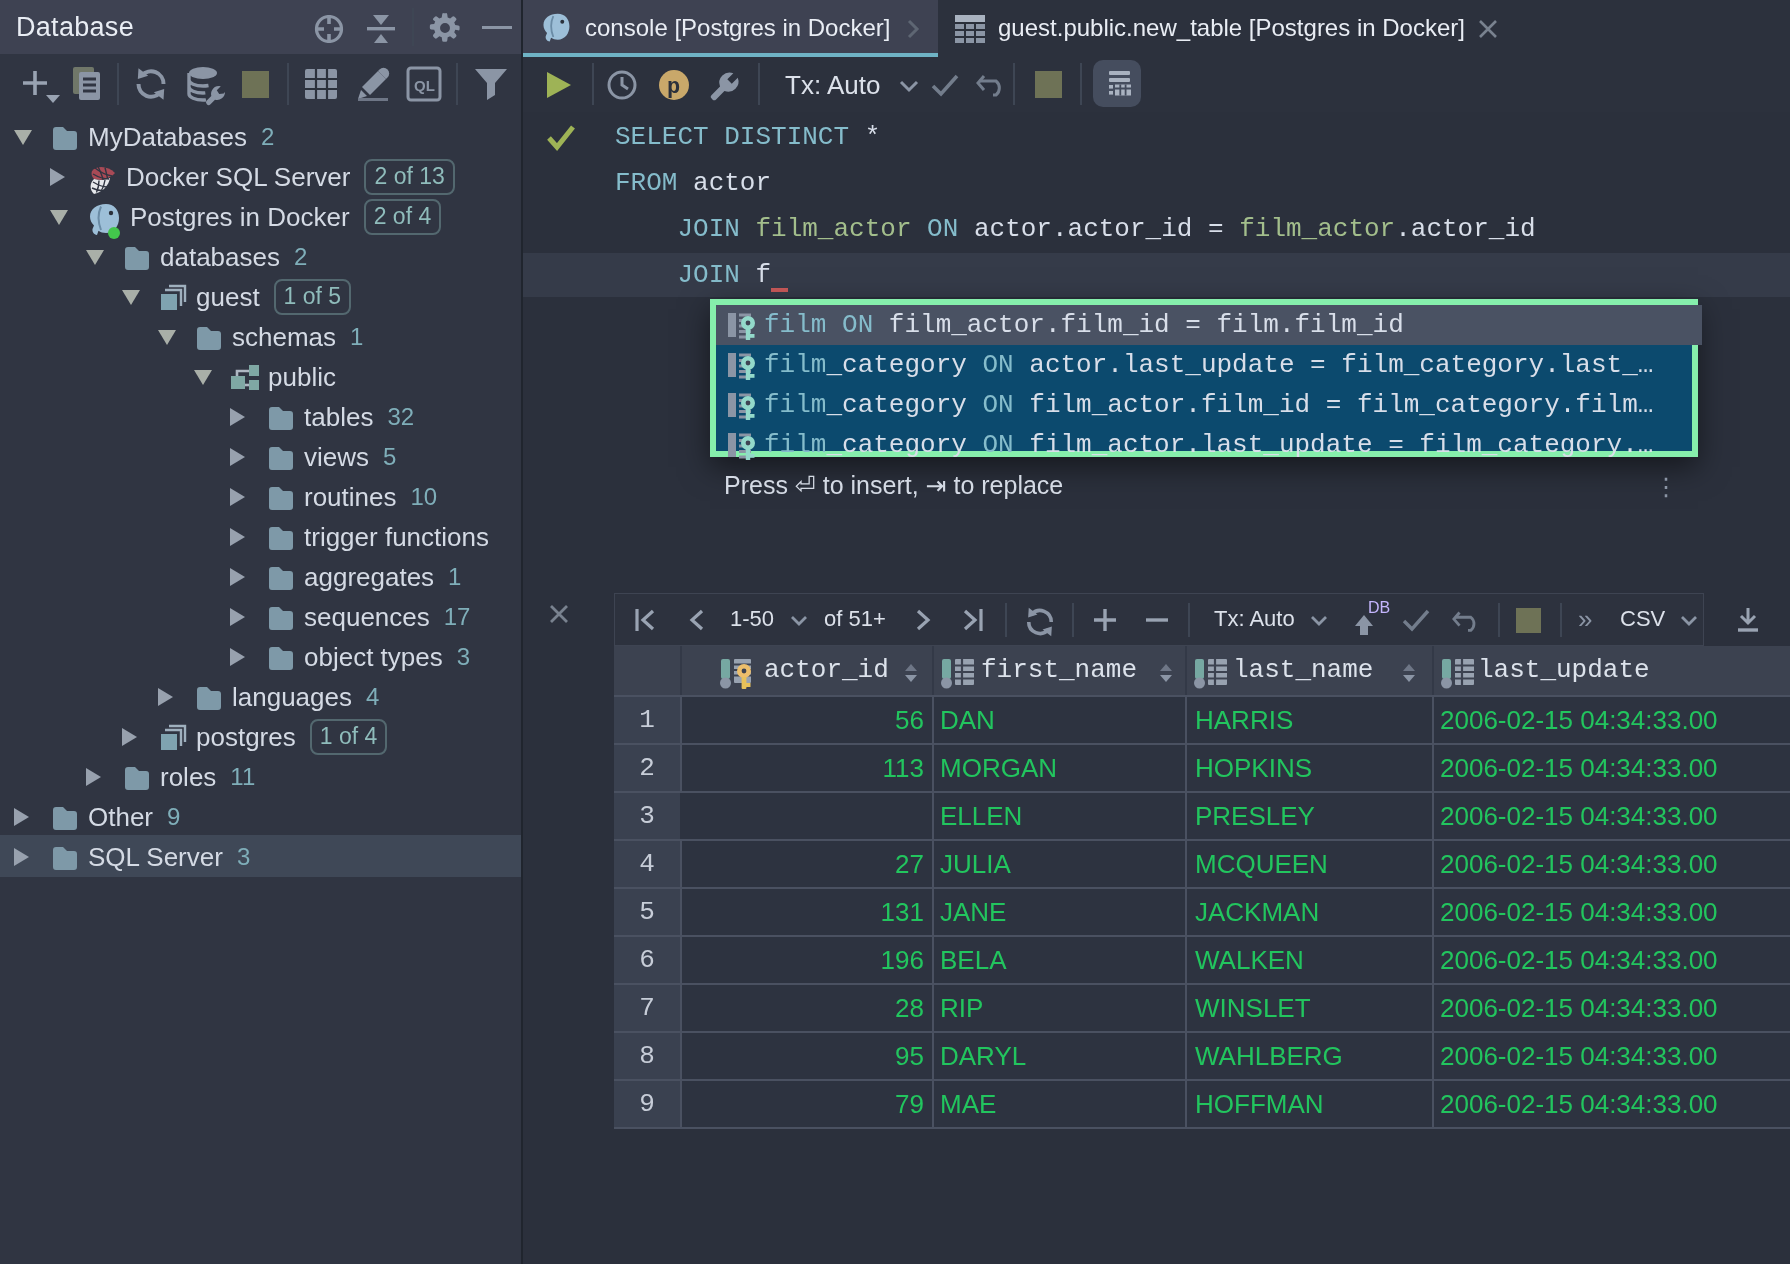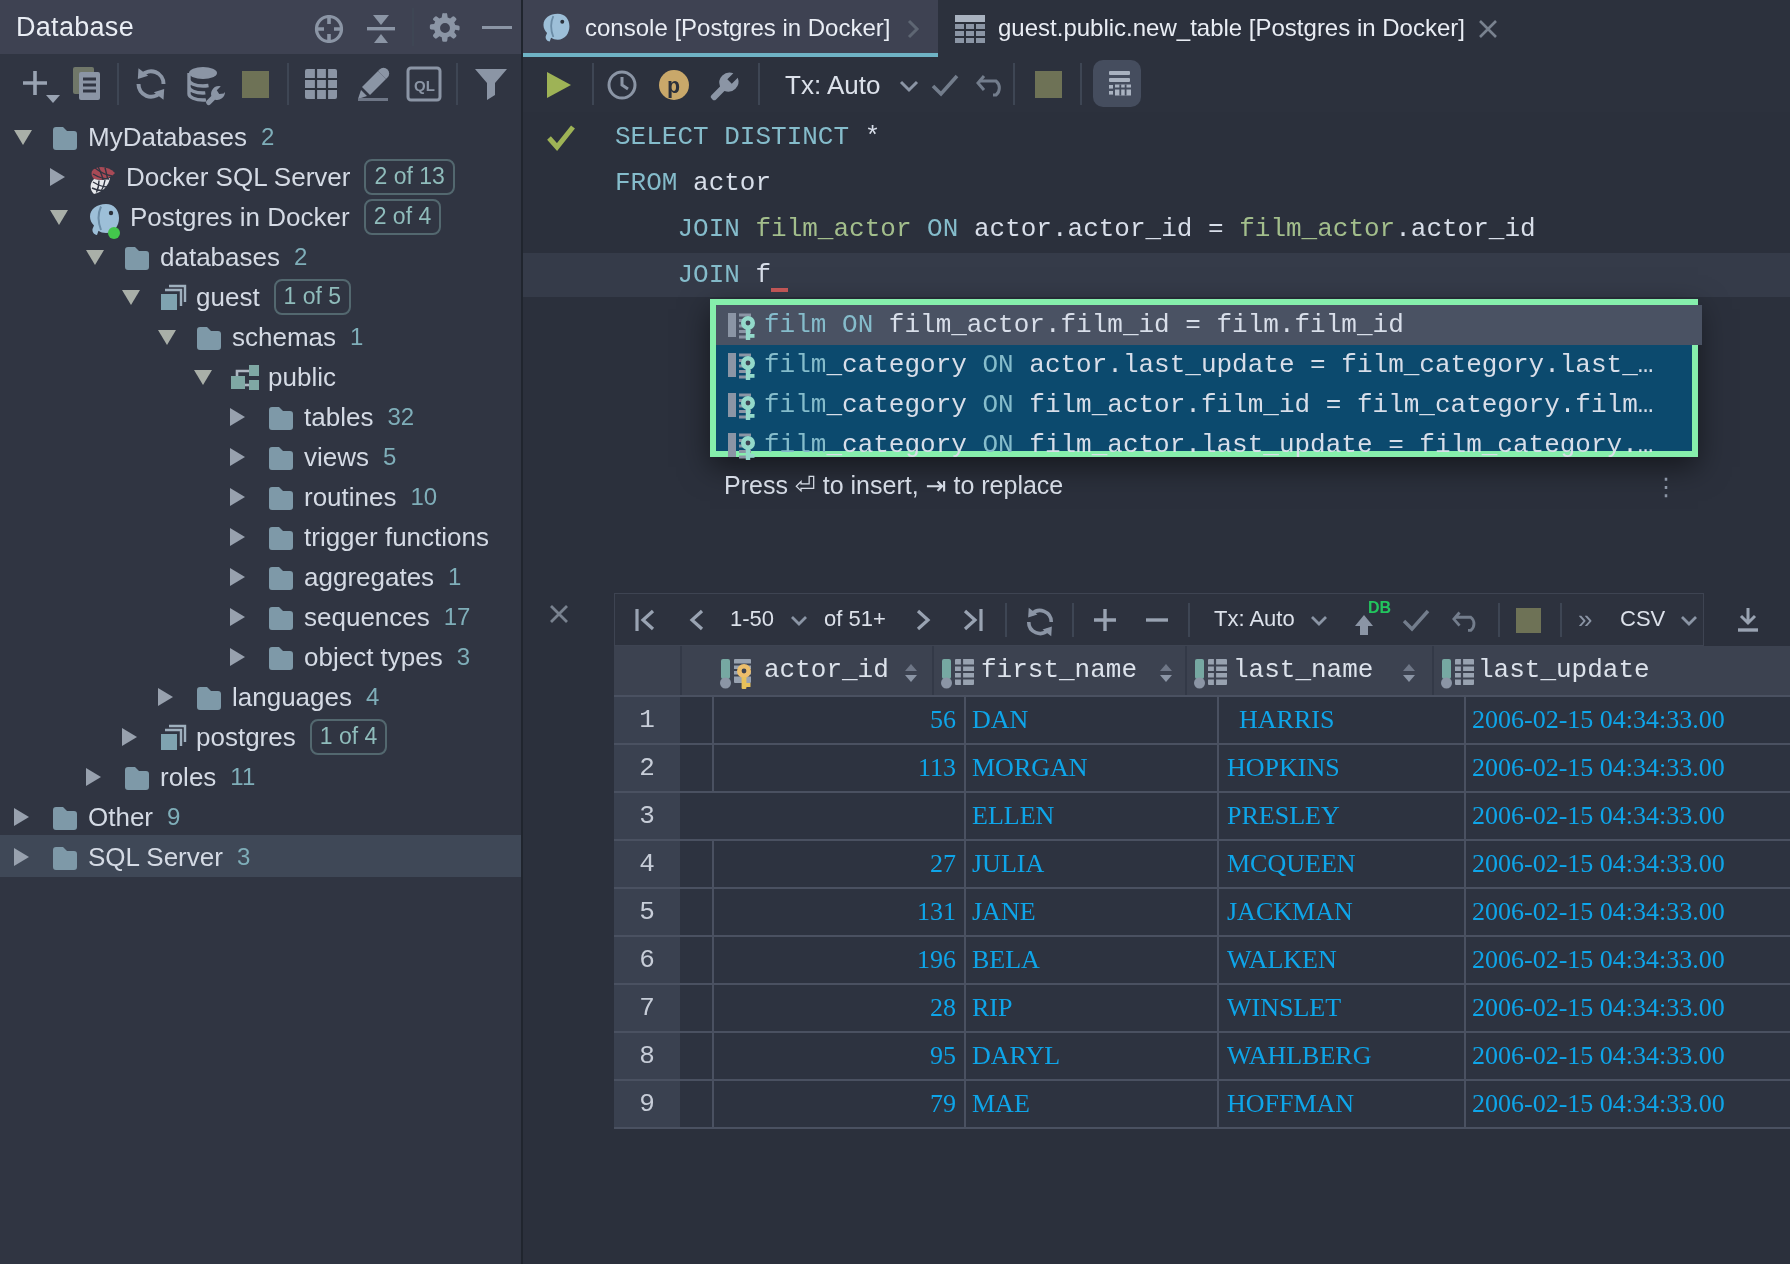--- a/index.html
+++ b/index.html
@@ -48,21 +48,21 @@
   #pop-footer { position:absolute; left:8px; top:166px; font-size:25px; color:#D4DAE4; }
 
   
   #res-toolbar { left:614px; top:593px; width:1090px; height:53px; background:#2D323E; border:1px solid #3E4452; }
   .rt-text { position:absolute; font-size:22px; color:#DCE1EA; white-space:nowrap; }
   #grid-header { left:614px; top:646px; width:1176px; height:51px; background:#3C4250; }
   .gh-text { position:absolute; top:9px; font-size:26px; color:#DCE2EB; font-family:"Liberation Mono", monospace; white-space:nowrap; }
   .gcol-sep { position:absolute; top:0; width:2px; height:51px; background:#333947; }
   .grid-row { position:absolute; left:614px; width:1176px; height:48px; background:#2D3340; }
   .gr-gut { position:absolute; left:0; top:0; width:66px; height:46px; background:#3A4150; color:#C7CDD8; font-size:26px; text-align:center; line-height:46px; font-family:"Liberation Mono", monospace; }
-  .gr-cell { position:absolute; top:0; height:46px; font-size:26px; color:#0ea5e9; line-height:46px; font-family:Liberation Serif, serif; white-space:pre; overflow:hidden;margin-left:32px; }
+  .gr-cell { position:absolute; top:0; height:46px; font-size:26px; color:#22c55e; line-height:46px; font-family:Liberation Sans, sans-serif; white-space:pre; overflow:hidden; }
   .rowsep { position:absolute; left:614px; width:1176px; height:2px; background:#4A5161; }
 </style>
 </head>
 <body>
 <div class="abs" id="right"></div>
 <div class="abs" id="tabbar"></div>
 <div class="abs" id="tab1"></div>
 <div class="abs" id="edt-toolbar"></div>
 <div class="abs" id="code"></div>
 <div class="abs" id="curline"></div>
@@ -492,21 +492,21 @@
     </svg>
   <svg class="abs" style="left:1142px;top:606px" width="30" height="28" viewBox="0 0 30 28">
       <path d="M4 14 h22" stroke="#99A3B2" stroke-width="3.4"></path>
     </svg>
   <div class="vsep" style="left:1188px;top:603px;height:34px"></div>
   <div class="rt-text" style="left:1214px;top:606px">Tx: Auto</div>
   <svg class="abs" style="left:1308px;top:613px" width="22" height="16" viewBox="0 0 22 16">
       <path d="M4 4 l7 7 7 -7" stroke="#8B95A5" stroke-width="2.8" fill="none"></path>
     </svg>
   <g></g>
-  <div class="abs" style="left:1368px;top:599px;font-size:16px;color:#22c55e;font-weight:bold">DB</div>
+  <div class="abs" style="left:1368px;top:599px;font-size:16px;color:#c4b5fd;font-weight:normal">DB</div>
   <svg class="abs" style="left:1352px;top:613px" width="24" height="24" viewBox="0 0 24 24">
       <path d="M12 2 l9 11 h-18 z" fill="#8B95A5"></path>
       <rect x="8" y="13" width="8" height="9" fill="#8B95A5"></rect>
     </svg>
   <svg class="abs" style="left:1400px;top:607px" width="32" height="28" viewBox="0 0 32 28">
       <path d="M4 14 l8 8 16 -18" stroke="#737D8C" stroke-width="3.4" fill="none"></path>
     </svg>
   <svg class="abs" style="left:1452px;top:605px" width="32" height="32" viewBox="0 0 34 34">
       <path d="M8 8 l-6 7 6 7" stroke="#737D8C" stroke-width="3" fill="none"></path>
       <path d="M3 15 h17 a9 9 0 0 1 0 14 h-3" stroke="#737D8C" stroke-width="3" fill="none" transform="translate(0,-2)"></path>
@@ -576,21 +576,21 @@
         </svg></div>
       <div class="gh-text" style="left:1478px;top:655px">last_update</div>
     </div>
   
   <div class="abs" style="left:614px;top:695px;width:1176px;height:2px;background:#4A5161"></div>
   <div id="grid-rows">
       <div class="grid-row" style="top:697px">
         <div class="gr-gut">1</div>
         <div class="gr-cell" style="left:66px;width:252px;text-align:right;padding-right:8px;border-left:2px solid #4A5161">56</div>
         <div class="gr-cell" style="left:318px;width:222px;padding-left:6px;border-left:2px solid #4A5161">DAN</div>
-        <div class="gr-cell" style="left:571px;width:297px;padding-left:20px;border-left:2px solid #4A5161">HARRIS</div>
+        <div class="gr-cell" style="left:571px;width:297px;padding-left:8px;border-left:2px solid #4A5161">HARRIS</div>
         <div class="gr-cell" style="left:818px;width:358px;padding-left:6px;border-left:2px solid #4A5161">2006-02-15 04:34:33.00</div>
         <div class="rowsep" style="left:0;top:46px;width:1176px"></div>
       </div>
       <div class="grid-row" style="top:745px">
         <div class="gr-gut">2</div>
         <div class="gr-cell" style="left:66px;width:252px;text-align:right;padding-right:8px;border-left:2px solid #4A5161">113</div>
         <div class="gr-cell" style="left:318px;width:253px;padding-left:6px;border-left:2px solid #4A5161">MORGAN</div>
         <div class="gr-cell" style="left:571px;width:247px;padding-left:8px;border-left:2px solid #4A5161">HOPKINS</div>
         <div class="gr-cell" style="left:818px;width:358px;padding-left:6px;border-left:2px solid #4A5161">2006-02-15 04:34:33.00</div>
         <div class="rowsep" style="left:0;top:46px;width:1176px"></div>

